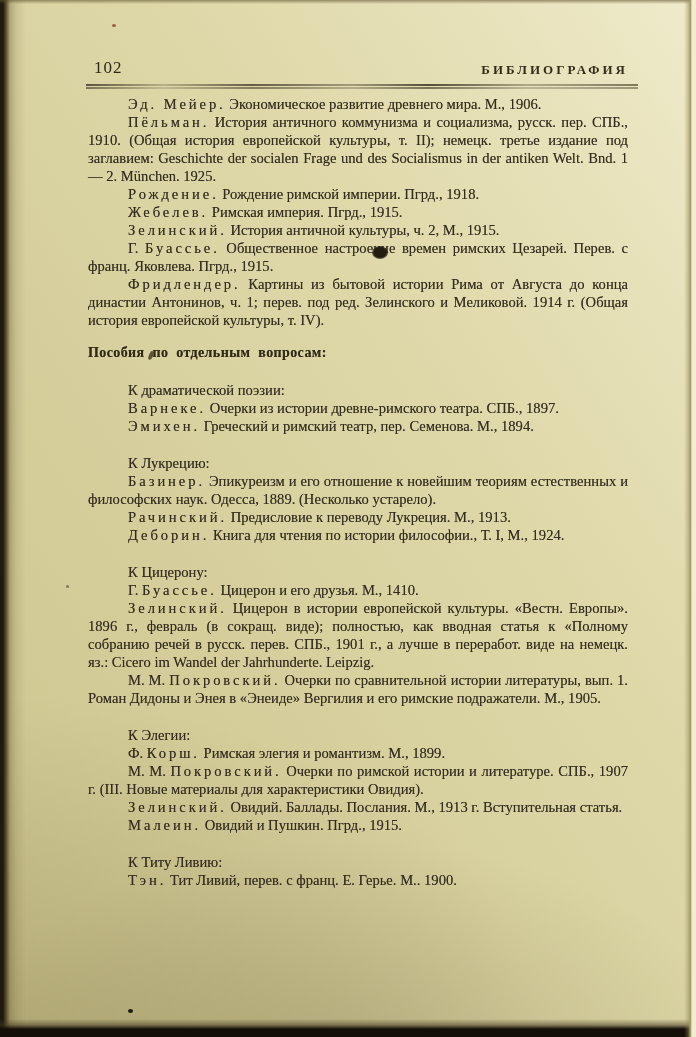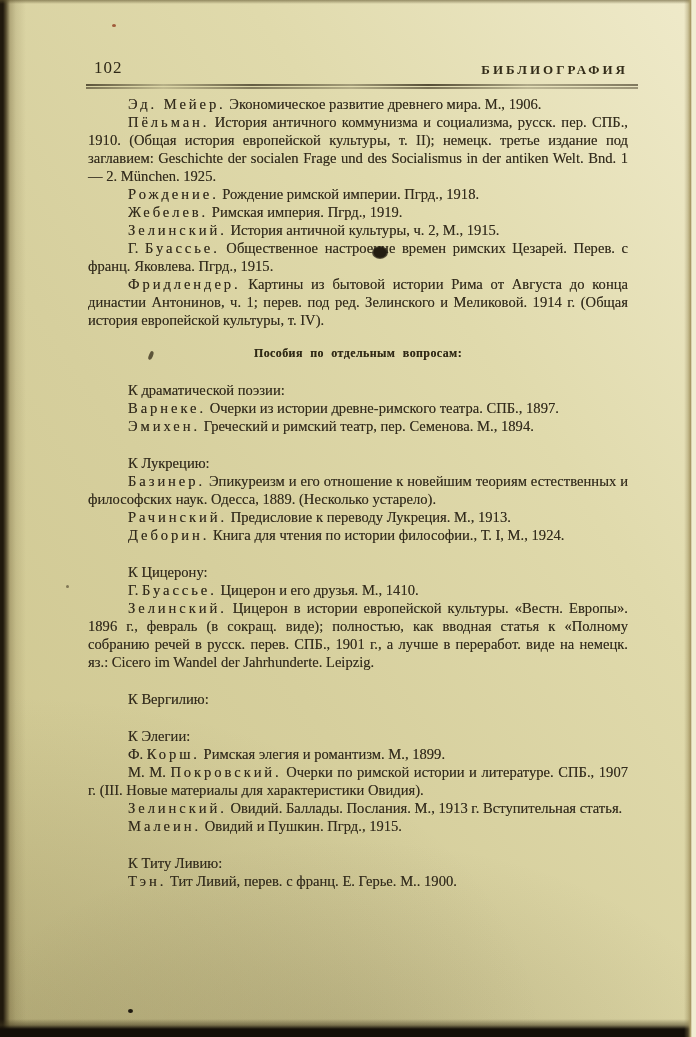--- a/index.html
+++ b/index.html
@@ -45,22 +45,22 @@
   
   .column {
     position:absolute; left:88px; top:95px; width:540px;
     font-size:14.6px; line-height:18px; color:#332c1d;
     text-align:justify; text-shadow:0 0 .4px rgba(51,44,29,.55);
   }
   .column p { margin:0; }
   p.entry, p.subhead { text-indent:40px; }
   p.subhead { margin-top:19px; }
   p.heading {
-    text-indent:0; text-align:center; font-weight:bold;
-    font-size:12px; margin:15px 0 6px;
+    text-indent:0; font-weight:bold;
+    font-size:14px; margin:15px 0 6px;
     word-spacing:4px; letter-spacing:.4px; color:#2f2915;
   }
   .sp { letter-spacing:.2em;margin-top:20px; }
   
   .ink-blot {
     position:absolute; left:372px; top:246px; width:16px; height:13px;
     border-radius:50%;
     background:radial-gradient(ellipse at center,
       #231d11 0%, #231d11 52%, rgba(35,29,17,.55) 74%, rgba(35,29,17,0) 100%);
   }
@@ -101,36 +101,36 @@
   <div class="paper-vignette"></div>
 
   <div class="pagenum">102</div>
   <div class="runtitle">БИБЛИОГРАФИЯ</div>
   <div class="header-rule"></div>
 
   <main class="column" id="blocks">
       <p class="entry"><span class="sp">Эд. Мейер.</span><span> Экономическое развитие древнего мира. М., 1906.</span></p>
       <p class="entry"><span class="sp">Пёльман.</span><span> История античного коммунизма и социализма, русск. пер. СПБ., 1910. (Общая история европейской культуры, т. II); немецк. третье издание под заглавием: Geschichte der socialen Frage und des Socialismus in der antiken Welt. Bnd. 1 — 2. München. 1925.</span></p>
       <p class="entry"><span class="sp">Рождение.</span><span> Рождение римской империи. Пгрд., 1918.</span></p>
-      <p class="entry"><span class="sp">Жебелев.</span><span> Римская империя. Пгрд., 1919.</span></p>
+      <p class="entry"><span class="sp">Жебелев.</span><span> Римская империя. Пгрд., 1915.</span></p>
       <p class="entry"><span class="sp">Зелинский.</span><span> История античной культуры, ч. 2, М., 1915.</span></p>
       <p class="entry"><span>Г. </span><span class="sp">Буассье.</span><span> Общественное настроение времен римских Цезарей. Перев. с франц. Яковлева. Пгрд., 1915.</span></p>
       <p class="entry"><span class="sp">Фридлендер.</span><span> Картины из бытовой истории Рима от Августа до конца династии Антонинов, ч. 1; перев. под ред. Зелинского и Меликовой. 1914 г. (Общая история европейской культуры, т. IV).</span></p>
       <p class="heading"><span>Пособия по отдельным вопросам:</span></p>
       <p class="subhead"><span>К драматической поэзии:</span></p>
       <p class="entry"><span class="sp">Варнеке.</span><span> Очерки из истории древне-римского театра. СПБ., 1897.</span></p>
       <p class="entry"><span class="sp">Эмихен.</span><span> Греческий и римский театр, пер. Семенова. М., 1894.</span></p>
       <p class="subhead"><span>К Лукрецию:</span></p>
       <p class="entry"><span class="sp">Базинер.</span><span> Эпикуреизм и его отношение к новейшим теориям естественных и философских наук. Одесса, 1889. (Несколько устарело).</span></p>
       <p class="entry"><span class="sp">Рачинский.</span><span> Предисловие к переводу Лукреция. М., 1913.</span></p>
       <p class="entry"><span class="sp">Деборин.</span><span> Книга для чтения по истории философии., Т. I, М., 1924.</span></p>
       <p class="subhead"><span>К Цицерону:</span></p>
       <p class="entry"><span>Г. </span><span class="sp">Буассье.</span><span> Цицерон и его друзья. М., 1410.</span></p>
       <p class="entry"><span class="sp">Зелинский.</span><span> Цицерон в истории европейской культуры. «Вестн. Европы». 1896 г., февраль (в сокращ. виде); полностью, как вводная статья к «Полному собранию речей в русск. перев. СПБ., 1901 г., а лучше в переработ. виде на немецк. яз.: Cicero im Wandel der Jahrhunderte. Leipzig.</span></p>
-      <p class="subhead"><span>К Вергилию:</span></p>
+      <p class="entry"><span>М. М. </span><span class="sp">Покровский.</span><span> Очерки по сравнительной истории литературы, вып. 1. Роман Дидоны и Энея в «Энеиде» Вергилия и его римские подражатели. М., 1905.</span></p>
       <p class="subhead"><span>К Элегии:</span></p>
       <p class="entry"><span>Ф. </span><span class="sp">Корш.</span><span> Римская элегия и романтизм. М., 1899.</span></p>
       <p class="entry"><span>М. М. </span><span class="sp">Покровский.</span><span> Очерки по римской истории и литературе. СПБ., 1907 г. (III. Новые материалы для характеристики Овидия).</span></p>
       <p class="entry"><span class="sp">Зелинский.</span><span> Овидий. Баллады. Послания. М., 1913 г. Вступительная статья.</span></p>
       <p class="entry"><span class="sp">Малеин.</span><span> Овидий и Пушкин. Пгрд., 1915.</span></p>
       <p class="subhead"><span>К Титу Ливию:</span></p>
       <p class="entry"><span class="sp">Тэн.</span><span> Тит Ливий, перев. с франц. Е. Герье. М.. 1900.</span></p>
     </main>
 
   <div class="ink-blot"></div>

